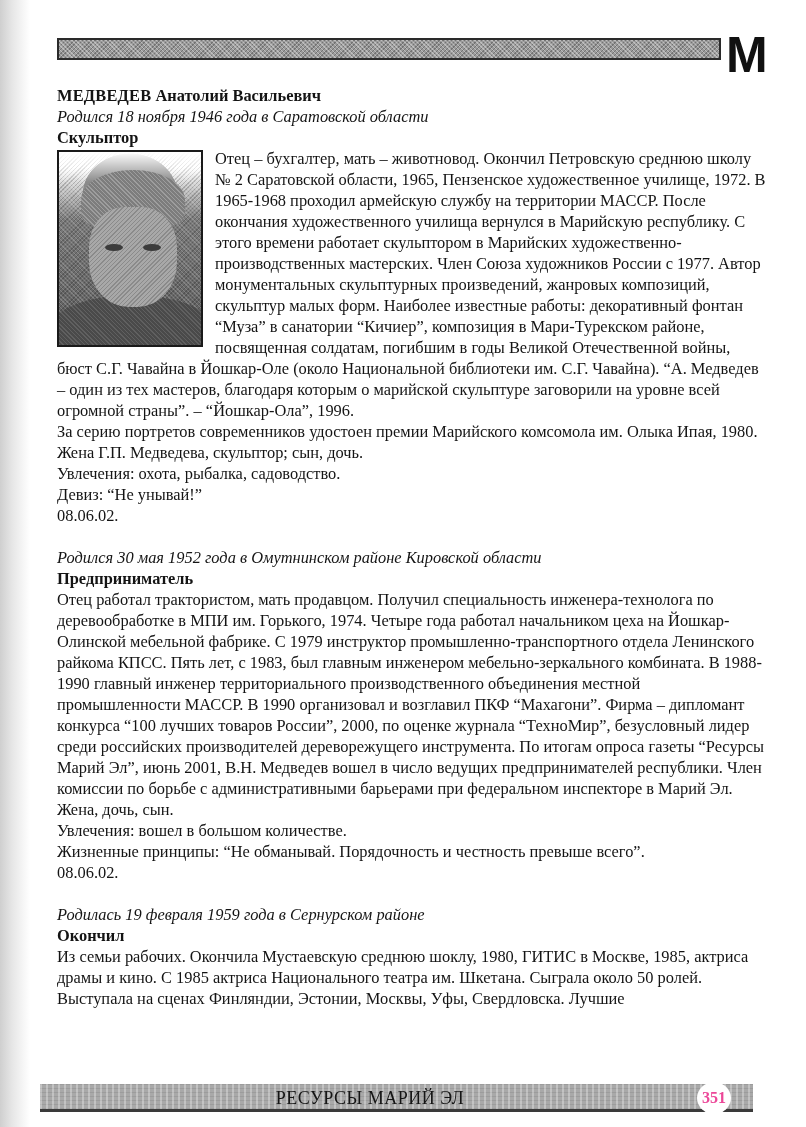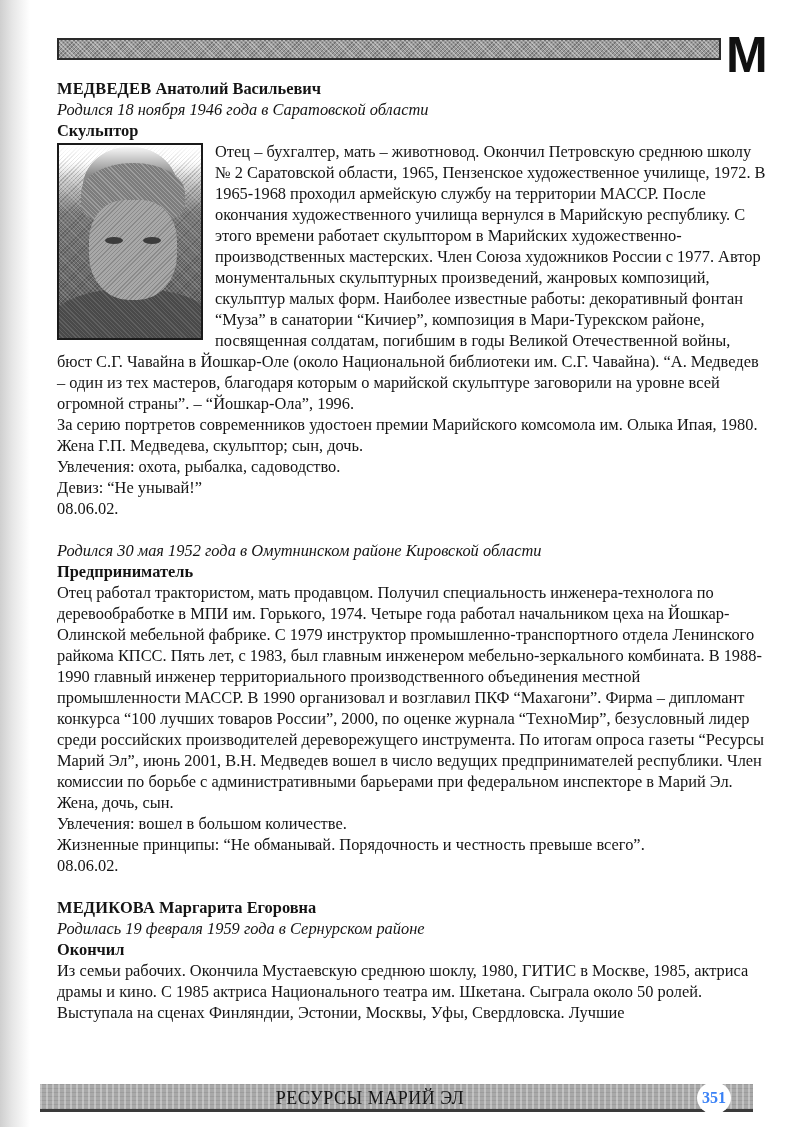--- a/index.html
+++ b/index.html
@@ -24,21 +24,21 @@
   .section-letter {
     position: absolute; left: 726px; top: 30px;
     font-family: "Liberation Sans", "DejaVu Sans", sans-serif;
     font-weight: bold; font-size: 50px; line-height: 50px; color: #111;
     letter-spacing: -1px;
   }
   .content {
     position: absolute; left: 57px; top: 78px; width: 710px;
     font-size: 16.4px; line-height: 21px;
   }
-  .entry { margin-bottom: 21px; }
+  .entry { margin-bottom: 21px; margin-top: 7px; }
   .name { font-weight: bold; font-size: 16.4px; }
   .name .surname { letter-spacing: 0.2px; }
   .born { font-style: italic; }
   .profession { font-weight: bold; }
   .para { text-align: left; }
   .photo-wrap {
     float: left; width: 146px; height: 197px; margin: 2px 12px 2px 0;
     border: 2px solid #1a1a1a; position: relative; overflow: hidden;
     background-color: #6d6d6d;
     background-image:
@@ -81,21 +81,21 @@
     border-bottom: 3px solid #3a3a3a;
   }
   .footer-title {
     position: absolute; left: 0; width: 660px; top: 3px; text-align: center;
     font-family: "Liberation Serif", "DejaVu Serif", serif;
     font-size: 18px; line-height: 22px; color: #151515; letter-spacing: 0.5px;
   }
   .page-number {
     position: absolute; left: 657px; top: -2px; width: 34px; height: 32px;
     background: #fff; border-radius: 50%;
-    font-weight: bold; font-size: 16px; line-height: 32px; text-align: center; color: #3b82f6;
+    font-weight: bold; font-size: 16px; line-height: 32px; text-align: center; color: #ec4899;
   }
 </style>
 </head>
 <body>
 
 <div class="left-shadow"></div>
 
 <div class="header-bar"></div>
 <div class="section-letter">М</div>
 
@@ -128,24 +128,20 @@
     <div class="born">Родился 30 мая 1952 года в Омутнинском районе Кировской области</div>
     <div class="profession">Предприниматель</div>
     <div class="para">Отец работал трактористом, мать продавцом. Получил специальность инженера-технолога по деревообработке в МПИ им. Горького, 1974. Четыре года работал начальником цеха на Йошкар-Олинской мебельной фабрике. С 1979 инструктор промышленно-транспортного отдела Ленинского райкома КПСС. Пять лет, с 1983, был главным инженером мебельно-зеркального комбината. В 1988-1990 главный инженер территориального производственного объединения местной промышленности МАССР. В 1990 организовал и возглавил ПКФ “Махагони”. Фирма – дипломант конкурса “100 лучших товаров России”, 2000, по оценке журнала “ТехноМир”, безусловный лидер среди российских производителей дереворежущего инструмента. По итогам опроса газеты “Ресурсы Марий Эл”, июнь 2001, В.Н. Медведев вошел в число ведущих предпринимателей республики. Член комиссии по борьбе с административными барьерами при федеральном инспекторе в Марий Эл.</div>
     <div class="para">Жена, дочь, сын.</div>
     <div class="para">Увлечения: вошел в большом количестве.</div>
     <div class="para">Жизненные принципы: “Не обманывай. Порядочность и честность превыше всего”.</div>
     <div class="para">08.06.02.</div>
   </div>
 
   <div class="entry">
-    <div class="name">
-      <span class="surname">МЕДИКОВА</span>
-      <span>Маргарита Егоровна</span>
-    </div>
     <div class="born">Родилась 19 февраля 1959 года в Сернурском районе</div>
     <div class="profession">Окончил</div>
     <div class="para">Из семьи рабочих. Окончила Мустаевскую среднюю шоклу, 1980, ГИТИС в Москве, 1985, актриса драмы и кино. С 1985 актриса Национального театра им. Шкетана. Сыграла около 50 ролей. Выступала на сценах Финляндии, Эстонии, Москвы, Уфы, Свердловска. Лучшие</div>
   </div>
 
 </div>
 
 <div class="footer-bar">
   <div class="footer-title">РЕСУРСЫ МАРИЙ ЭЛ</div>
   <div class="page-number">351</div>

